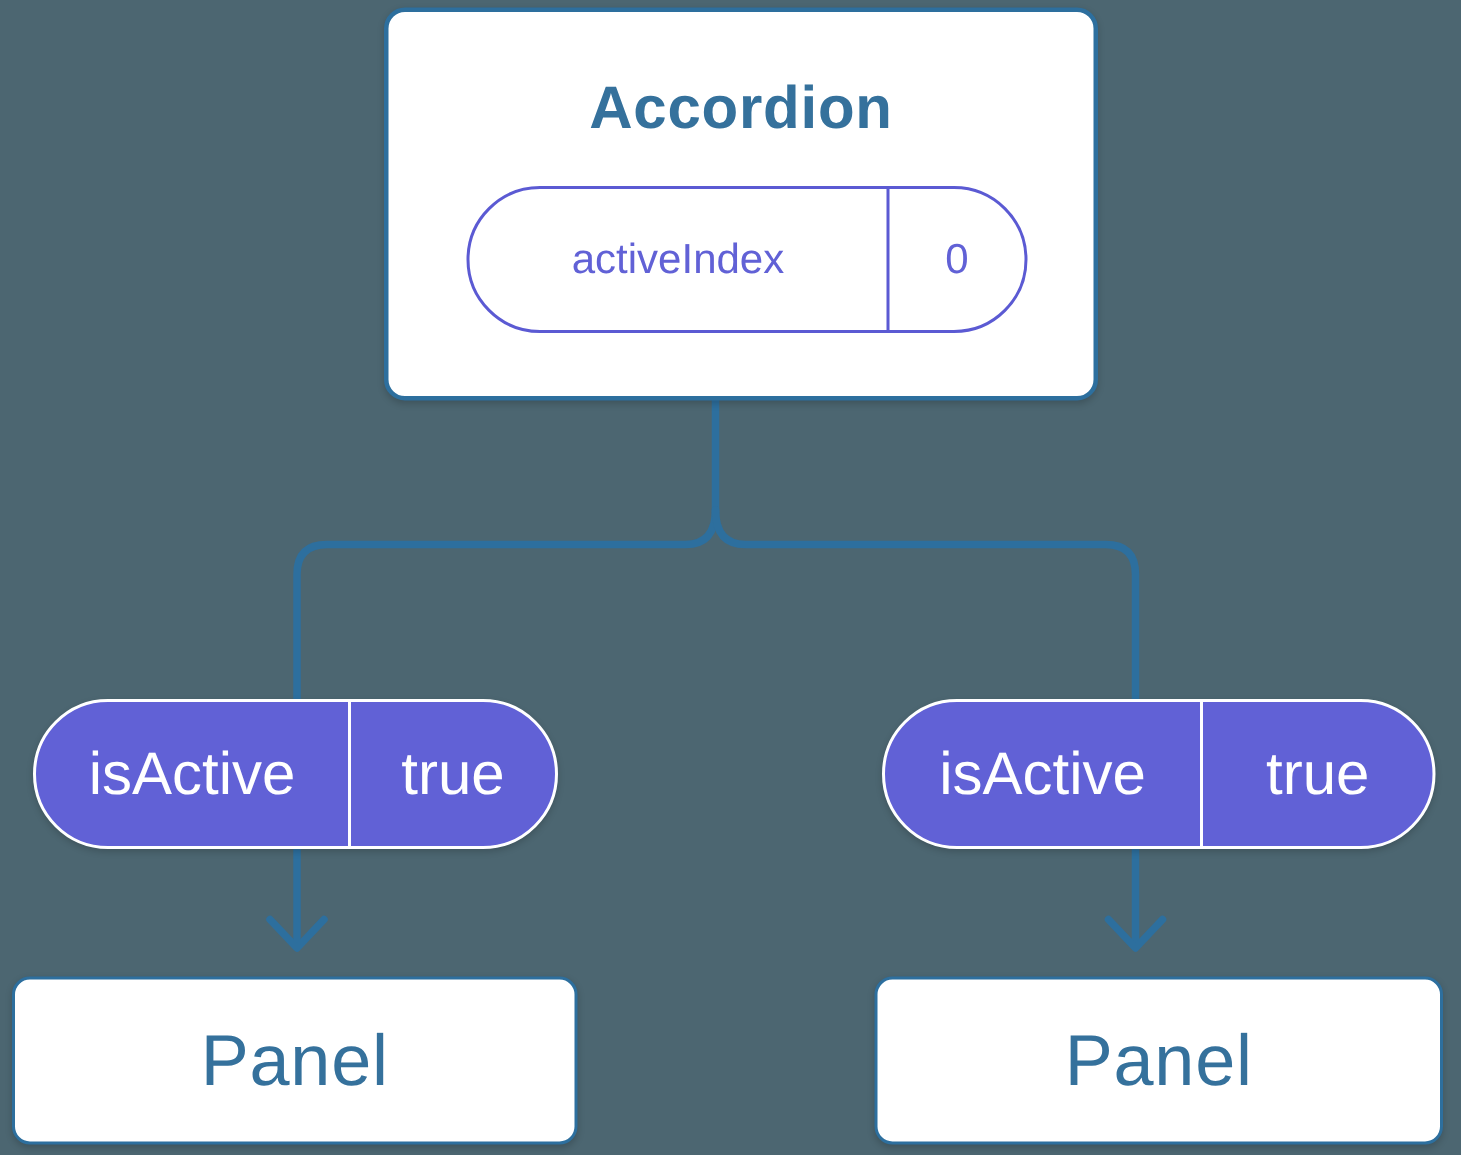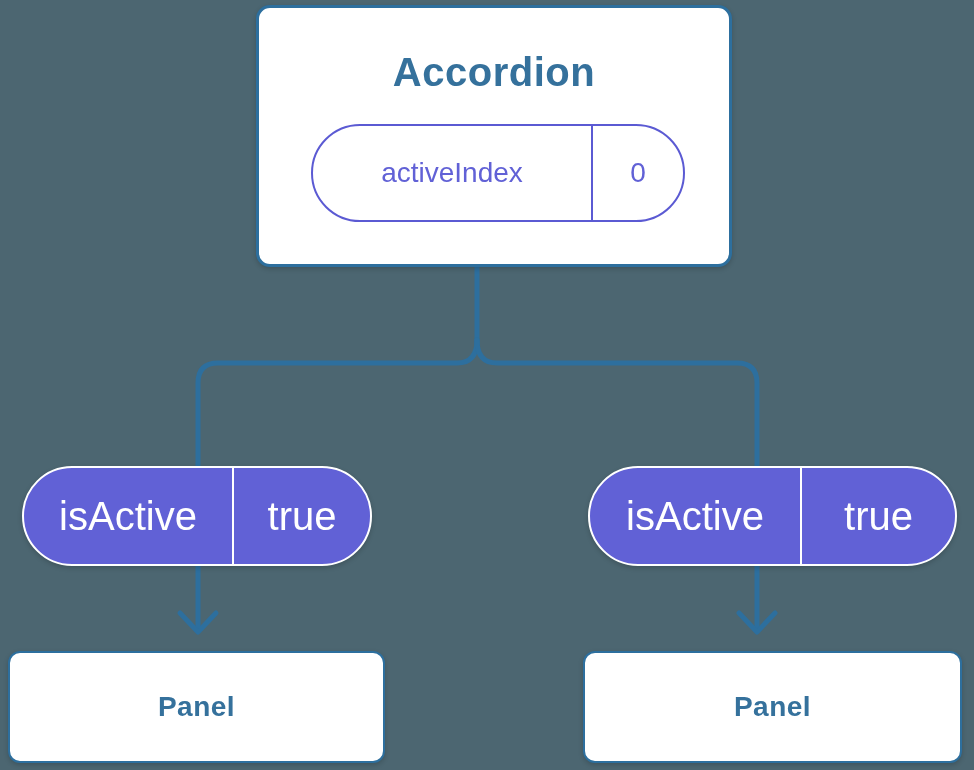--- a/index.html
+++ b/index.html
@@ -100,22 +100,22 @@
   .prop-pill-right .pill-value{flex:1;}
   .panel-card{
     border-radius:12px;
     border-width:2.5px;
     top:651px;height:112px;
     display:flex;align-items:center;justify-content:center;
   }
   .panel-card-left{left:8px;width:377px;}
   .panel-card-right{left:583px;width:379px;}
   .panel-label{
-    font-size:28px;
-    font-weight:700;
+    font-size:48px;
+    font-weight:400;
     letter-spacing:0.5px;
     color:var(--color-text_blue);
   }
 </style>
 </head>
 <body>
 
 <div class="stage">
 
   <svg class="connectors" viewBox="0 0 974 770" aria-hidden="true">

